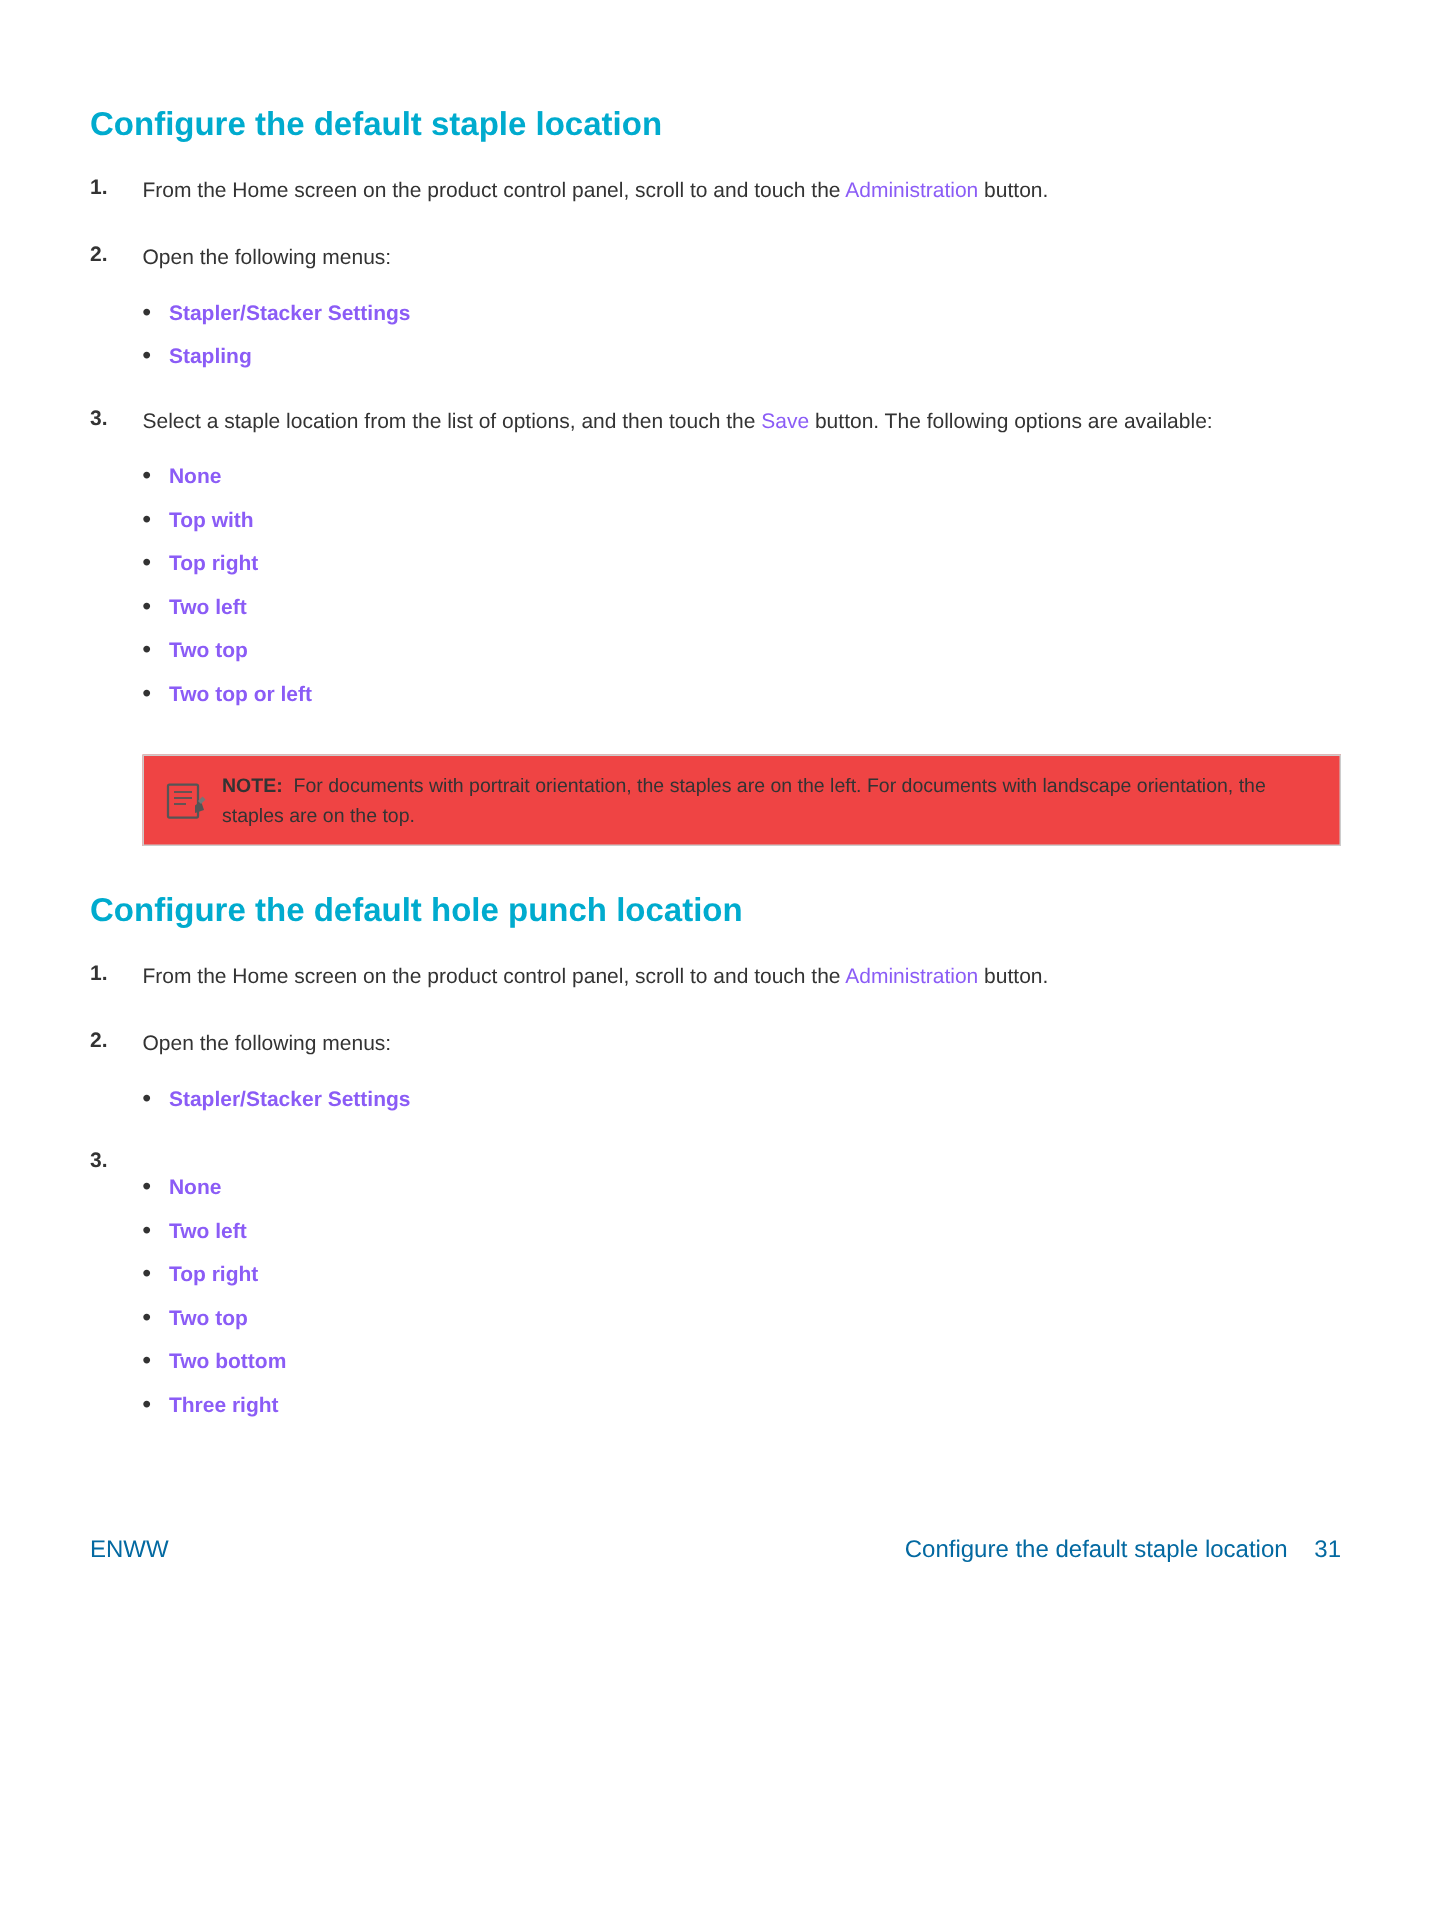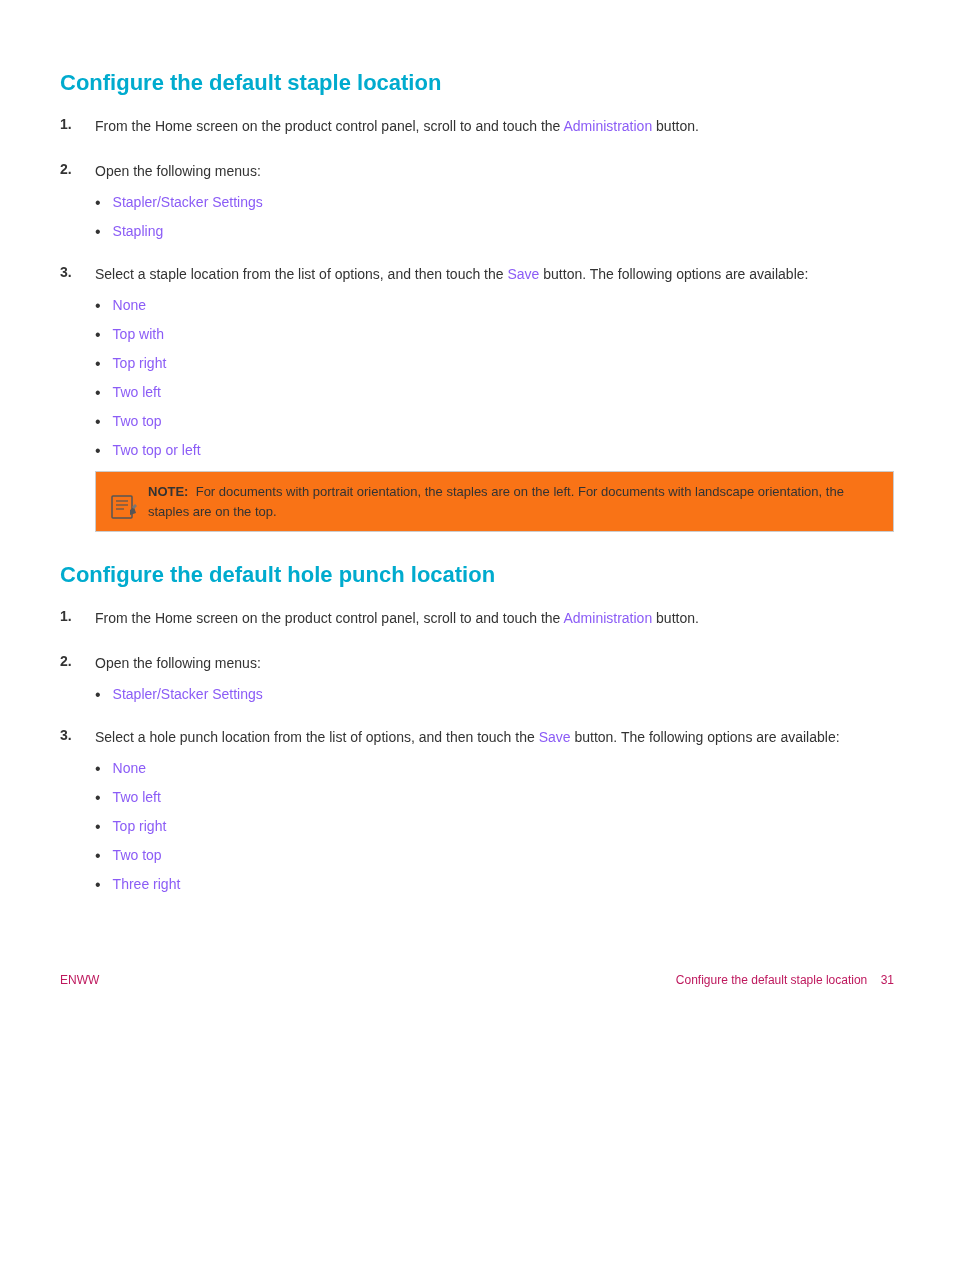--- a/index.html
+++ b/index.html
@@ -50,21 +50,22 @@
     }
 
     .step-content p {
       margin-bottom: 10px;
       line-height: 1.5;
     }
 
     .bullet-list {
       list-style: none;
       padding: 0;
-      margin: 4px 0 0 0;
+      margin: 16px 0 0 0;
+      font-weight: bold;
     }
 
     .bullet-list li {
       display: flex;
       align-items: flex-start;
       margin-bottom: 6px;
       line-height: 1.5;
     }
 
     .bullet-list li::before {
@@ -77,25 +78,25 @@
     }
 
     .link-blue {
       color: #8b5cf6;
       text-decoration: none;
     }
 
     .note-box {
       border: 1px solid #ccc;
       padding: 10px 14px;
-      margin-top: 8px;
-      display: flex;
-      align-items: flex-end;
+      margin-top: 28px;
+      display: flex;
+      align-items: center;
       gap: 10px;
-      background: #f97316;
+      background: #ef4444;
     }
 
     .note-icon {
       flex-shrink: 0;
       width: 28px;
       height: 28px;
       margin-top: 0;
     }
 
     .note-icon svg {
@@ -113,22 +114,22 @@
       font-weight: bold;
     }
 
     .footer {
       display: flex;
       justify-content: space-between;
       align-items: center;
       margin-top: 60px;
       padding-top: 10px;
       border-top: none;
-      font-size: 12px;
-      color: #be185d;
+      font-size: 16px;
+      color: #0369a1;
     }
 
     .section-divider {
       margin: 30px 0 0 0;
     }
   </style>
 </head>
 <body>
 
 <h1 class="section-title">Configure the default staple location</h1>
@@ -227,35 +228,35 @@
           <li>
               <a class="link-blue" href="#">Stapler/Stacker Settings</a>
             </li>
         </ul>
       </div>
     </li>
 
     <li>
       <span class="step-number">3.</span>
       <div class="step-content">
-        <p>
-          <span>Select a hole punch location from the list of options, and then touch the </span><a class="link-blue" href="#">Save</a><span> button. The following options are available:</span>
-        </p>
         <ul class="bullet-list">
           <li>
               <a class="link-blue" href="#">None</a>
             </li>
           <li>
               <a class="link-blue" href="#">Two left</a>
             </li>
           <li>
               <a class="link-blue" href="#">Top right</a>
             </li>
           <li>
               <a class="link-blue" href="#">Two top</a>
+            </li>
+          <li>
+              <a class="link-blue" href="#">Two bottom</a>
             </li>
           <li>
               <a class="link-blue" href="#">Three right</a>
             </li>
         </ul>
       </div>
     </li>
   </ol>
 </div>
 

